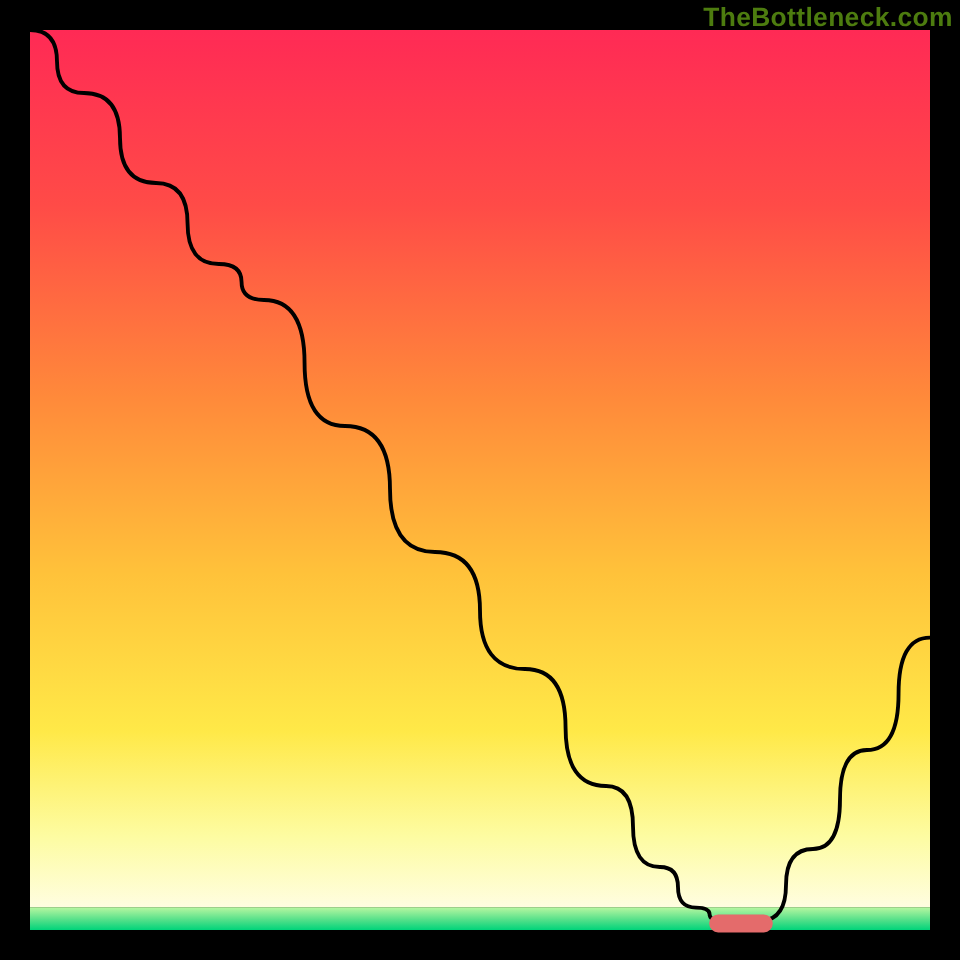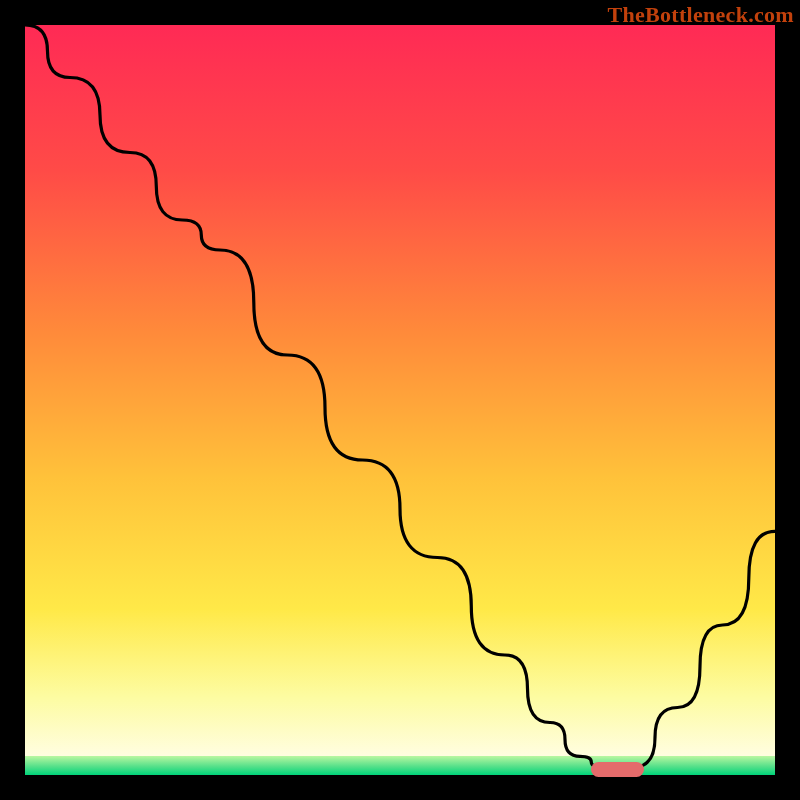--- a/index.html
+++ b/index.html
@@ -53,24 +53,24 @@
   }
   
   .marker {
     position: absolute;
     border-radius: 999px;
   }
   .watermark {
     position: absolute;
     top: 2px;
     right: 6px;
-    font-family: Liberation Serif, serif;
+    font-family: Liberation Sans, sans-serif;
     font-size: 22px;
     font-weight: 600;
-    color: #c2410c;
+    color: #4d7c0f;
     letter-spacing: 0.3px;
   }
 </style>
 </head>
 <body>
 
 <div class="frame">
 
   <div class="plot">
 

